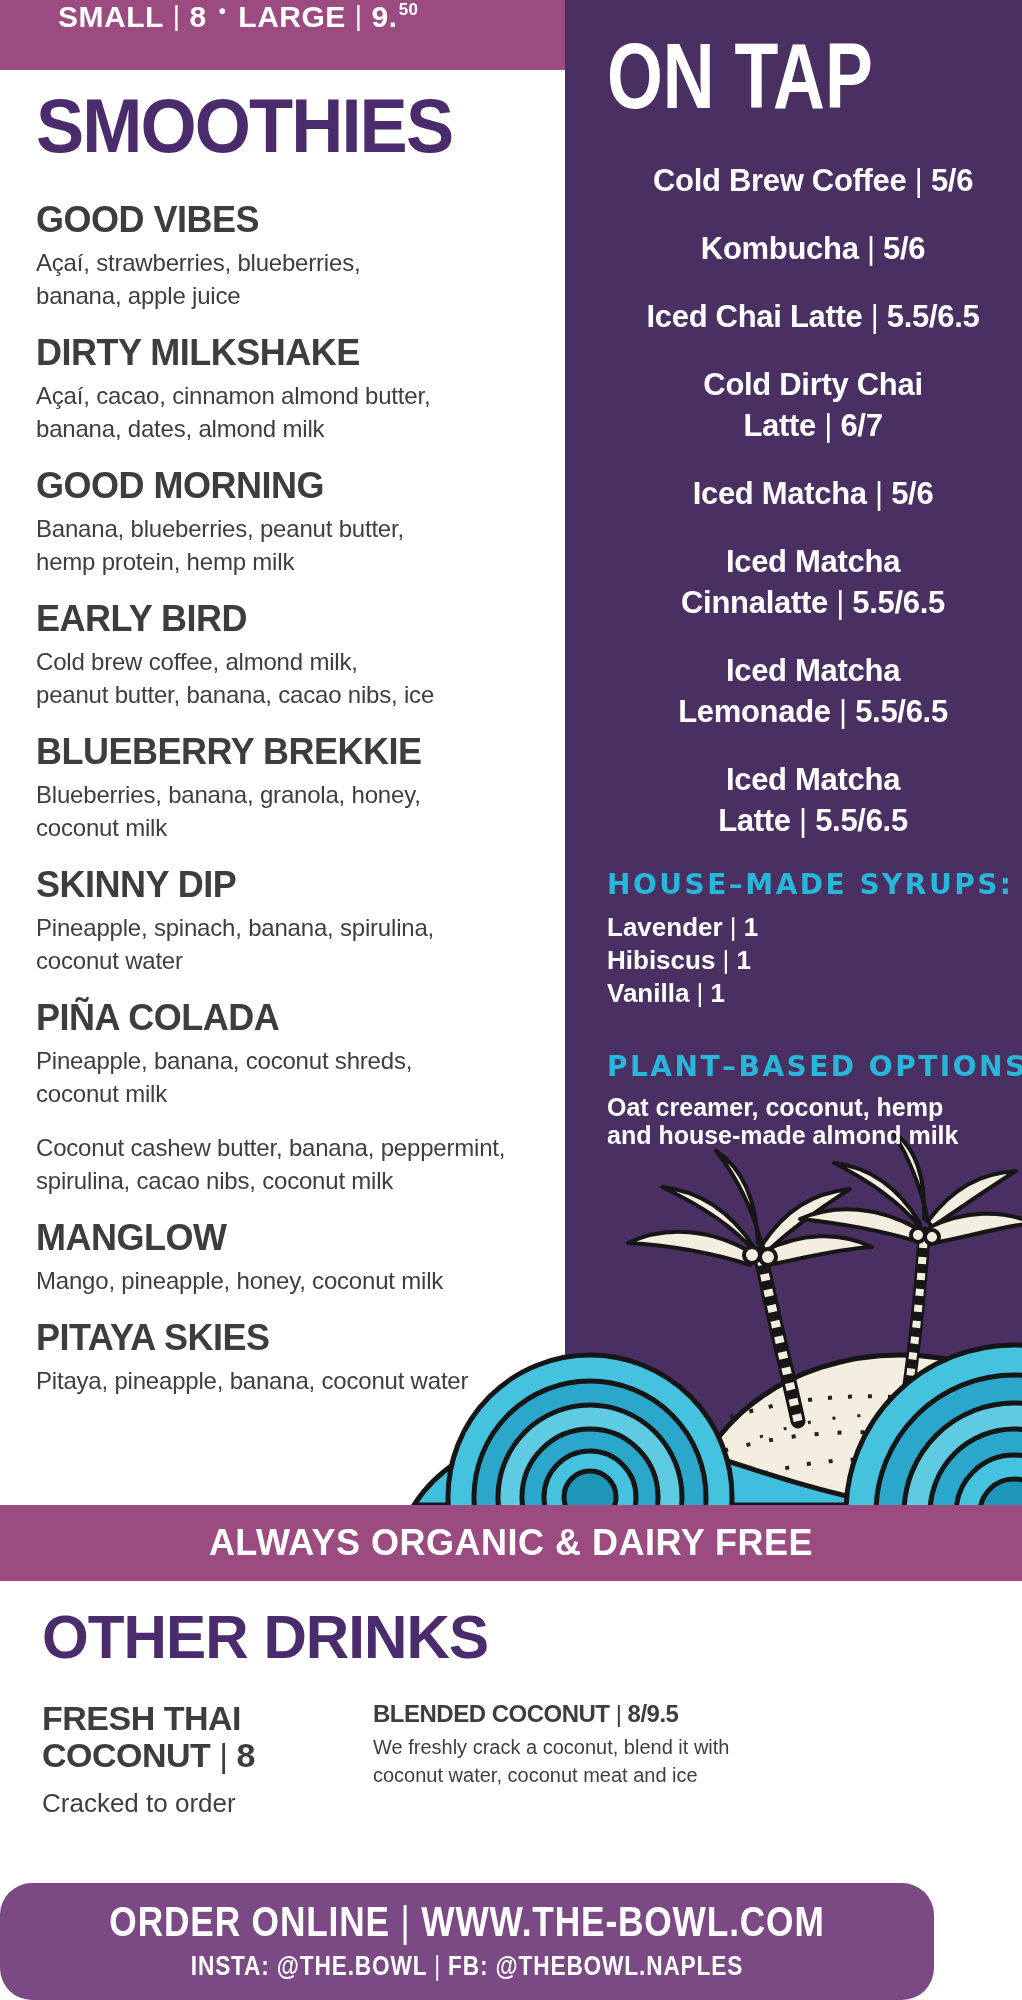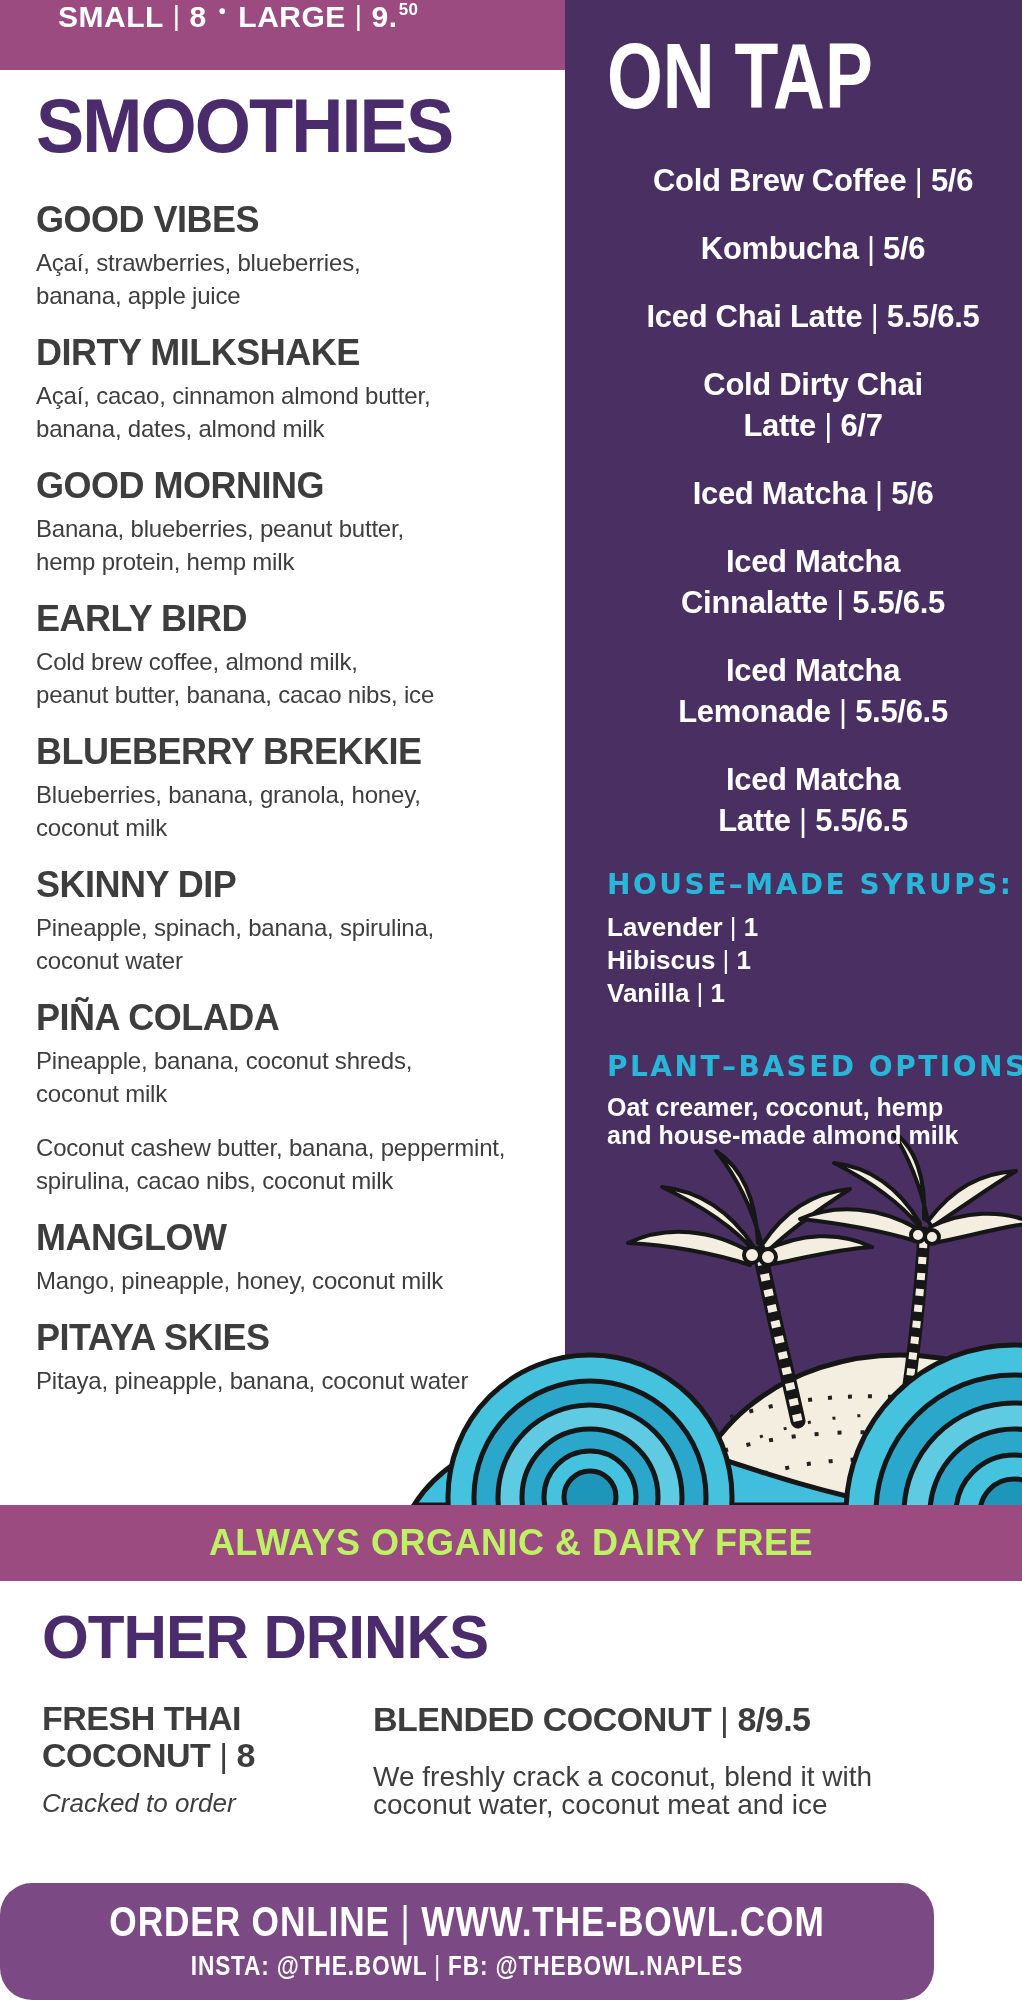--- a/index.html
+++ b/index.html
@@ -36,33 +36,33 @@
   .syrups{margin-top:16px;}
   .syrup-line{font-size:26px;font-weight:600;line-height:33px;white-space:nowrap;}
   .plant{margin-top:40px;}
   .plant-desc{font-size:25px;font-weight:700;line-height:28px;margin-top:8px;white-space:pre-line;}
 
   
   .illustration{position:absolute;left:400px;top:1125px;width:622px;height:380px;z-index:1;}
 
   
   .organic-banner{position:absolute;left:0;top:1505px;width:1022px;height:76px;background:#9c4b80;
-                  color:#bef264;display:flex;align-items:center;justify-content:center;
+                  color:#ffffff;display:flex;align-items:center;justify-content:center;
                   font-size:36px;font-weight:800;letter-spacing:.5px;z-index:3;}
 
   
   .other-title{position:absolute;left:42px;top:1606px;color:#4a2c6d;font-size:62px;font-weight:900;
                line-height:1;letter-spacing:-1px;transform:scaleX(.97);transform-origin:left;
                white-space:nowrap;z-index:2;}
   .fresh-block{position:absolute;left:42px;top:1700px;color:#3d3d3d;z-index:2;}
   .fresh-name{font-size:34px;font-weight:800;line-height:37px;letter-spacing:-.5px;white-space:pre-line;}
-  .fresh-desc{font-size:26px;margin-top:14px;color:#3e3e3e;font-style:italic;}
+  .fresh-desc{font-size:26px;margin-top:14px;color:#3e3e3e;}
   .blended-block{position:absolute;left:373px;top:1700px;color:#3d3d3d;z-index:2;}
-  .blended-name{font-size:34px;font-weight:800;letter-spacing:-.5px;white-space:nowrap;}
-  .blended-desc{font-size:28px;line-height:28px;margin-top:24px;color:#3e3e3e;white-space:pre-line;}
+  .blended-name{font-size:24px;font-weight:800;letter-spacing:-.5px;white-space:nowrap;}
+  .blended-desc{font-size:20px;line-height:28px;margin-top:5px;color:#3e3e3e;white-space:pre-line;}
 
   
   .footer{position:absolute;left:0;top:1883px;width:934px;height:117px;background:#7b4a84;color:#fff;
           text-align:center;z-index:3;border-radius:32px;}
   .footer-line1{margin:15px 0 0 0;font-size:42px;font-weight:700;letter-spacing:1px;
                 transform:scaleX(.84);white-space:nowrap;}
   .footer-line2{margin:5px 0 0 0;font-size:27px;font-weight:700;letter-spacing:1px;
                 transform:scaleX(.84);white-space:nowrap;}
 </style>
 </head>

